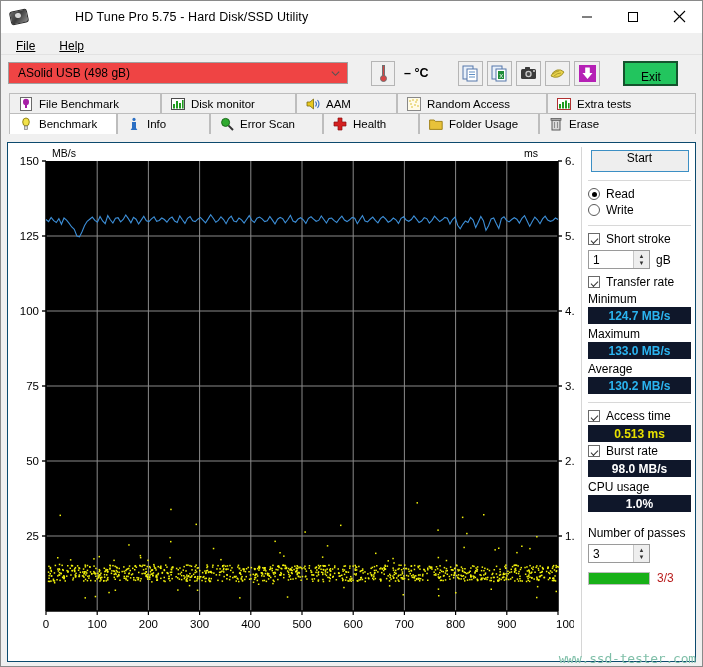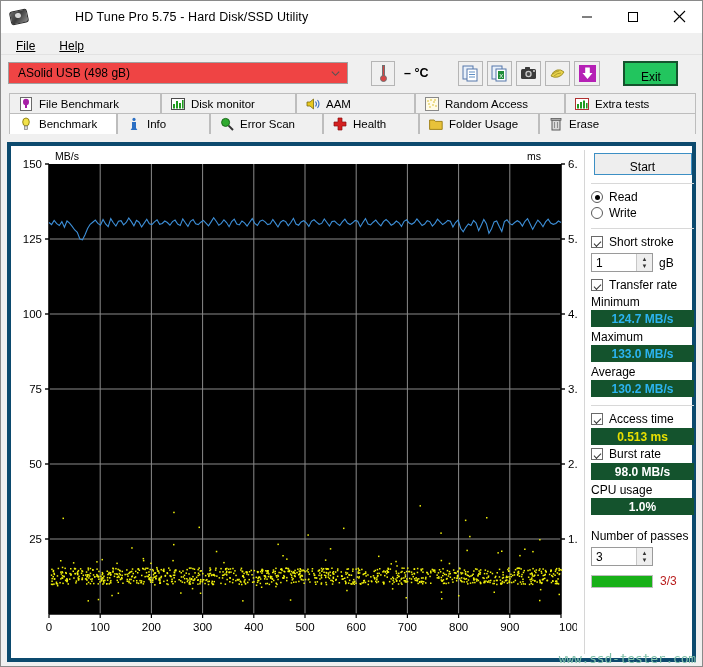--- a/index.html
+++ b/index.html
@@ -105,36 +105,36 @@
     padding:0 10px 0 9px;font-size:11.5px;color:#000;
     border:1px solid #bdbdbd;border-bottom:none;background:#f0f0f0;
     box-sizing:border-box;white-space:nowrap;
   }
   .tab.active{background:#ffffff;border-color:#bdbdbd;position:relative;z-index:5;}
   .tab-ico{width:14px;height:14px;flex:0 0 auto;display:block;}
 
   
   .content{
     position:absolute;left:6px;right:6px;top:141px;bottom:4px;
-    background:#ffffff;border:4px solid #0c4a6e;box-sizing:border-box;text-decoration:underline;
+    background:#ffffff;border:1px solid #0c4a6e;box-sizing:border-box;text-decoration:underline;
   }
   .chart-area{
     position:absolute;left:0;top:0;width:566px;height:519px;
   }
   .chart-svg{display:block;}
 
   
   .sidepanel{
     position:absolute;left:573px;top:4px;width:112px;bottom:4px;
     border-left:1px solid #d6d6d6;padding-left:4px;box-sizing:border-box;
   }
   .start-btn{
     margin:3px auto 0 auto;width:98px;height:22px;
     border:1px solid #3c8fc4;background:#eeeeee;
-    display:flex;align-items:flex-end;justify-content:center;
+    display:flex;align-items:flex-start;justify-content:center;
     font-size:12px;color:#000;box-sizing:border-box;
   }
   .hr{height:1px;background:#d8d8d8;margin:8px 2px 6px 2px;}
   .radio-row,.check-row{display:flex;align-items:center;gap:6px;margin:2px 0 2px 2px;font-size:12px;color:#000;}
   .radio{
     width:12px;height:12px;border-radius:50%;border:1px solid #5a5a5a;background:#fff;
     position:relative;box-sizing:border-box;flex:0 0 auto;
   }
   .radio.on::after{
     content:"";position:absolute;left:2.5px;top:2.5px;width:5px;height:5px;
@@ -156,21 +156,21 @@
   }
   .spin .val{flex:1;font-size:12px;color:#000;padding-left:4px;}
   .spin .arrows{
     width:15px;height:17px;border-left:1px solid #c7c7c7;background:#eeeeee;
     display:flex;flex-direction:column;align-items:center;justify-content:center;gap:1px;
   }
   .spin .arrows div{font-size:6px;line-height:6px;color:#333;}
   .unit{font-size:12px;color:#000;}
   .lbl{font-size:12px;color:#000;margin:3px 0 1px 2px;}
   .valbox{
-    height:17px;background:#14532d;display:flex;align-items:center;justify-content:center;
+    height:17px;background:#0f172a;display:flex;align-items:center;justify-content:center;
     font-size:12px;font-weight:bold;margin:0 2px 1px 2px;
   }
   .valbox.cyan{color:#2bb4f0;}
   .valbox.yellow{color:#e8e000;}
   .valbox.white{color:#ffffff;}
   .progwrap{display:flex;align-items:center;gap:7px;margin:8px 0 0 2px;}
   .progbar{
     width:62px;height:13px;background:#fff;border:1px solid #bdbdbd;box-sizing:border-box;
     position:relative;
   }
@@ -296,21 +296,21 @@
       <div class="tab" style="width:135px">
         <svg class="tab-ico" viewBox="0 0 14 14">
           <rect x="0.5" y="1.5" width="13" height="11" fill="#fff" stroke="#4a4a4a" stroke-width="1"></rect>
           <rect x="2" y="7" width="2" height="4.5" fill="#1f9b1f"></rect>
           <rect x="5" y="4" width="2" height="7.5" fill="#1f9b1f"></rect>
           <rect x="8" y="6" width="2" height="5.5" fill="#1f9b1f"></rect>
           <rect x="11" y="3" width="1.6" height="8.5" fill="#1f9b1f"></rect>
         </svg>
         <span>Disk monitor</span>
       </div>
-      <div class="tab" style="width:119px">
+      <div class="tab" style="width:101px">
         <svg class="tab-ico" viewBox="0 0 14 14">
           <polygon points="1,5 4,5 7.5,2 7.5,12 4,9 1,9" fill="#e8c81e" stroke="#7a6a10" stroke-width="0.8"></polygon>
           <path d="M9.5 4.5 q2 2.5 0 5" fill="none" stroke="#3a6fbf" stroke-width="1.1"></path>
           <path d="M11.5 3 q3 4 0 8" fill="none" stroke="#3a6fbf" stroke-width="1.1"></path>
         </svg>
         <span>AAM</span>
       </div>
       <div class="tab" style="width:150px">
         <svg class="tab-ico" viewBox="0 0 14 14">
           <rect x="0.5" y="0.5" width="13" height="13" fill="#fffbe8" stroke="#888" stroke-width="1"></rect>

